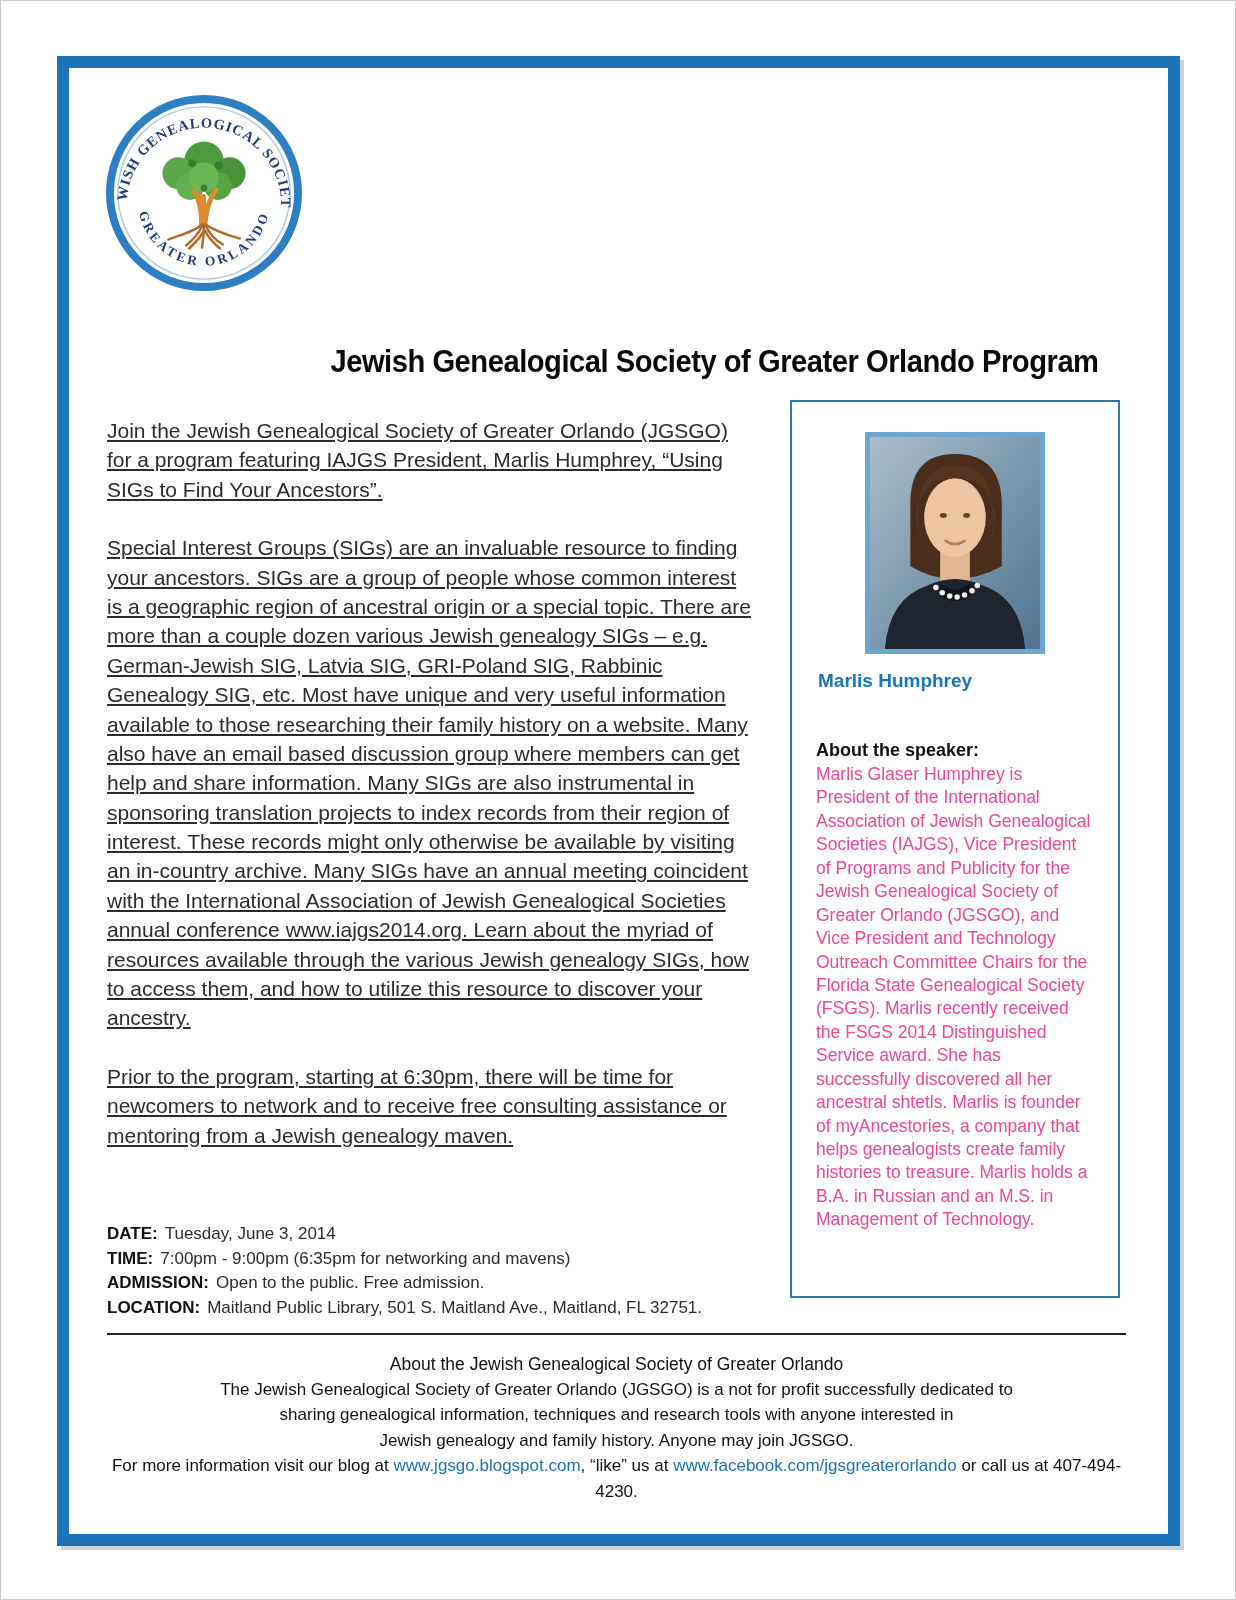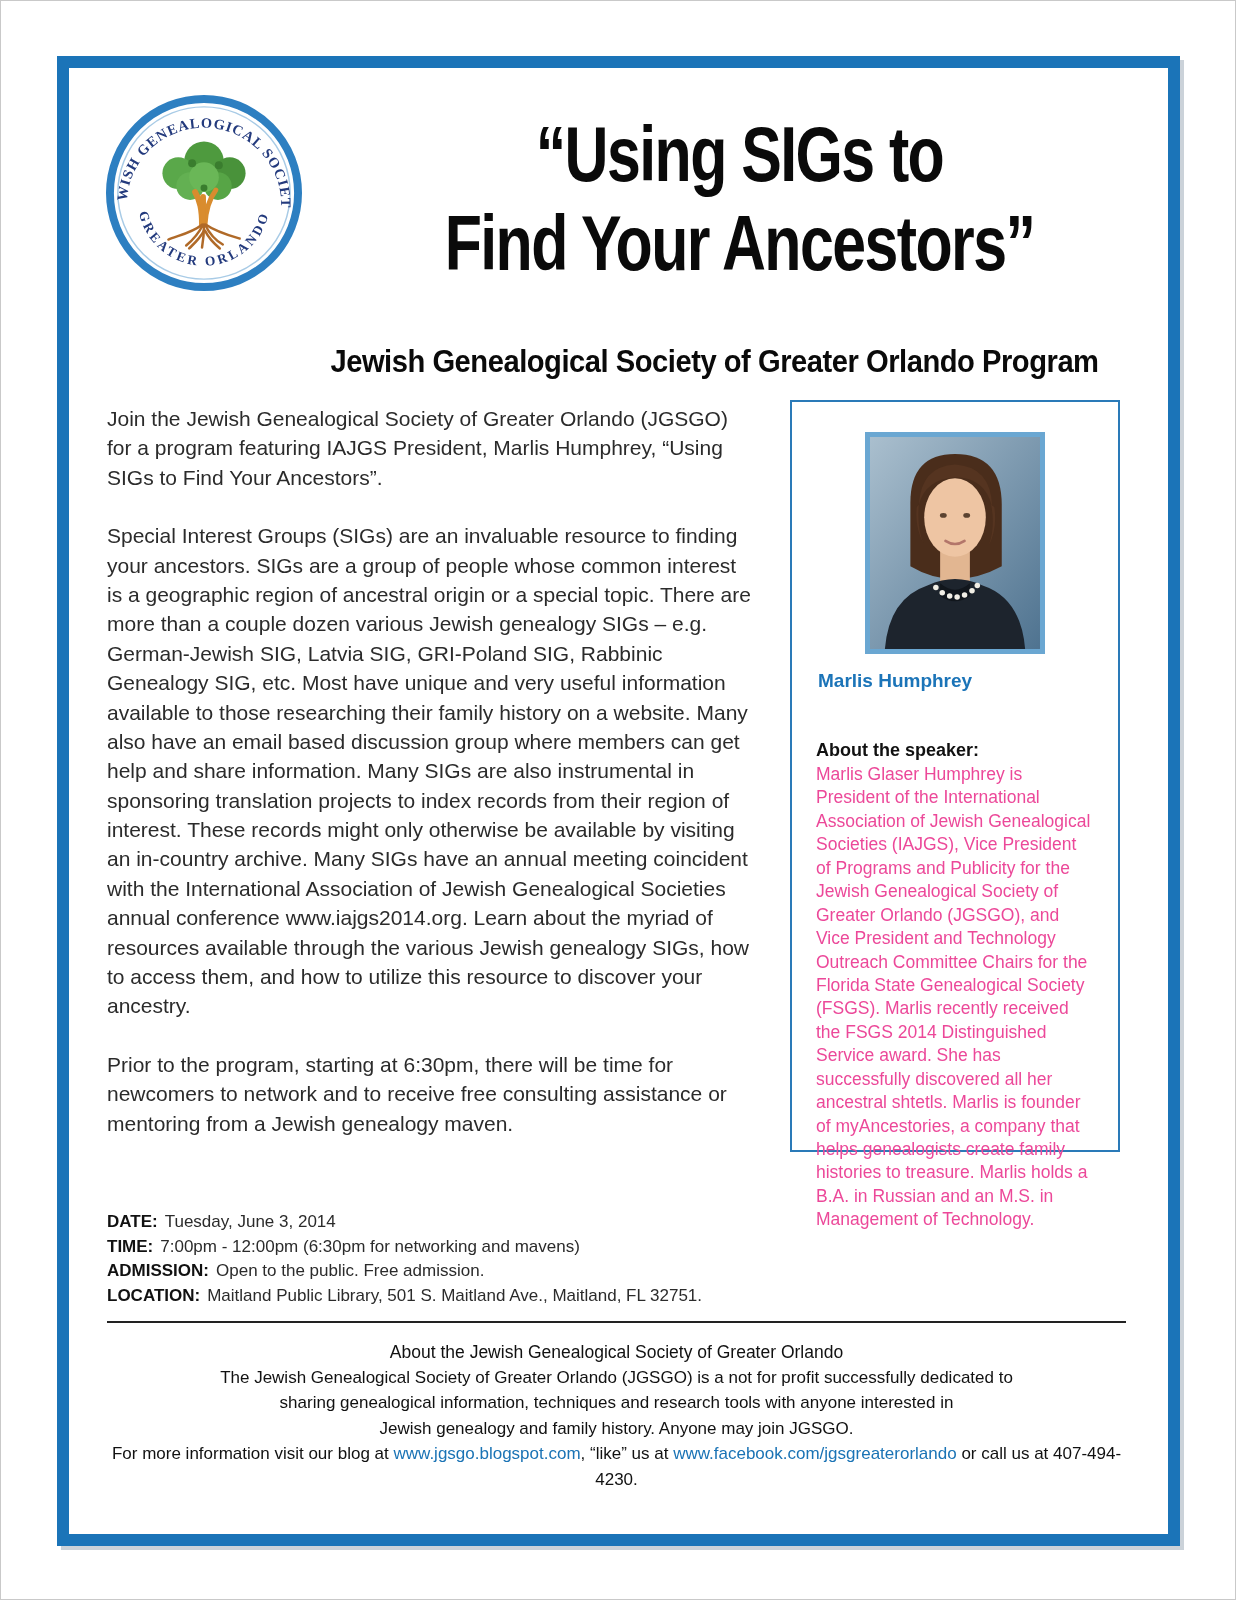--- a/index.html
+++ b/index.html
@@ -31,28 +31,28 @@
   .subtitle{
     position:absolute;left:200px;right:8px;top:276px;text-align:center;
     font-size:31px;font-weight:bold;white-space:nowrap;
     letter-spacing:-0.5px;transform:scaleX(0.94);transform-origin:50% 50%;
     color:#0a0a0a;
   }
 
   
   .main{display:flex;align-items:flex-start;padding:0 48px 0 38px;}
   .left-col{flex:1;padding-right:34px;font-size:21px;line-height:1.40;color:#2b2b2b;}
-  .left-col p{margin:4px 0 29px;}
+  .left-col p{margin:16px 0 29px;text-decoration:underline;}
   .details{margin-top:72px;font-size:17px;line-height:1.45;}
   .detail-row{margin:0;}
   .dlbl{font-weight:bold;color:#111;}
   .dval{margin-left:7px;}
 
   .sidebar{
-    width:330px;flex-shrink:0;box-sizing:border-box;height:752px;
+    width:330px;flex-shrink:0;box-sizing:border-box;height:898px;
     border:2px solid #2a7ab8;padding:24px 24px 20px;background:#ffffff;
   }
   .photo-frame{
     width:170px;height:212px;margin:6px auto 16px;
     border:5px solid #6aa7d2;background:#8fa8bc;
   }
   .photo-frame svg{width:100%;height:100%;display:block;}
   .speaker-name{color:#1b74b8;font-weight:bold;font-size:19px;margin:6px 0 48px 2px;}
   .about-label{font-weight:bold;font-size:18px;color:#111;}
   .bio{font-size:17.5px;line-height:1.34;margin-top:2px;color:#ec4899;}
@@ -115,41 +115,37 @@
             <path d="M99,132 C94,142 88,148 82,153"></path>
             <path d="M100,132 C100,142 99,149 98,155"></path>
             <path d="M101,132 C106,142 112,148 119,152"></path>
             <path d="M102,132 C112,139 126,143 136,146"></path>
             <path d="M100,138 C96,146 90,151 85,156"></path>
             <path d="M101,138 C105,146 110,151 116,156"></path>
           </g>
         </svg>
       </div>
 
-      <div class="title-wrap">
-        <div class="title-line">“Using SIGs to</div>
-        <div class="title-line">Find Your Ancestors”</div>
-      </div>
 
       <div class="subtitle">Jewish Genealogical Society of Greater Orlando Program</div>
     </div>
 
     <div class="main">
 
       <div class="left-col">
         <p>Join the Jewish Genealogical Society of Greater Orlando (JGSGO) for a program featuring IAJGS President, Marlis Humphrey, “Using SIGs to Find Your Ancestors”.</p>
         <p>Special Interest Groups (SIGs) are an invaluable resource to finding your ancestors. SIGs are a group of people whose common interest is a geographic region of ancestral origin or a special topic. There are more than a couple dozen various Jewish genealogy SIGs – e.g. German-Jewish SIG, Latvia SIG, GRI-Poland SIG, Rabbinic Genealogy SIG, etc. Most have unique and very useful information available to those researching their family history on a website. Many also have an email based discussion group where members can get help and share information. Many SIGs are also instrumental in sponsoring translation projects to index records from their region of interest. These records might only otherwise be available by visiting an in-country archive. Many SIGs have an annual meeting coincident with the International Association of Jewish Genealogical Societies annual conference www.iajgs2014.org. Learn about the myriad of resources available through the various Jewish genealogy SIGs, how to access them, and how to utilize this resource to discover your ancestry.</p>
         <p>Prior to the program, starting at 6:30pm, there will be time for newcomers to network and to receive free consulting assistance or mentoring from a Jewish genealogy maven.</p>
 
         <div class="details">
           <div class="detail-row">
             <span class="dlbl">DATE:</span><span class="dval">Tuesday, June 3, 2014</span>
           </div>
           <div class="detail-row">
-            <span class="dlbl">TIME:</span><span class="dval">7:00pm - 12:00pm (6:30pm for networking and mavens)</span>
+            <span class="dlbl">TIME:</span><span class="dval">7:00pm - 9:00pm (6:35pm for networking and mavens)</span>
           </div>
           <div class="detail-row">
             <span class="dlbl">ADMISSION:</span><span class="dval">Open to the public. Free admission.</span>
           </div>
           <div class="detail-row">
             <span class="dlbl">LOCATION:</span><span class="dval">Maitland Public Library, 501 S. Maitland Ave., Maitland, FL 32751.</span>
           </div>
         </div>
       </div>
 

